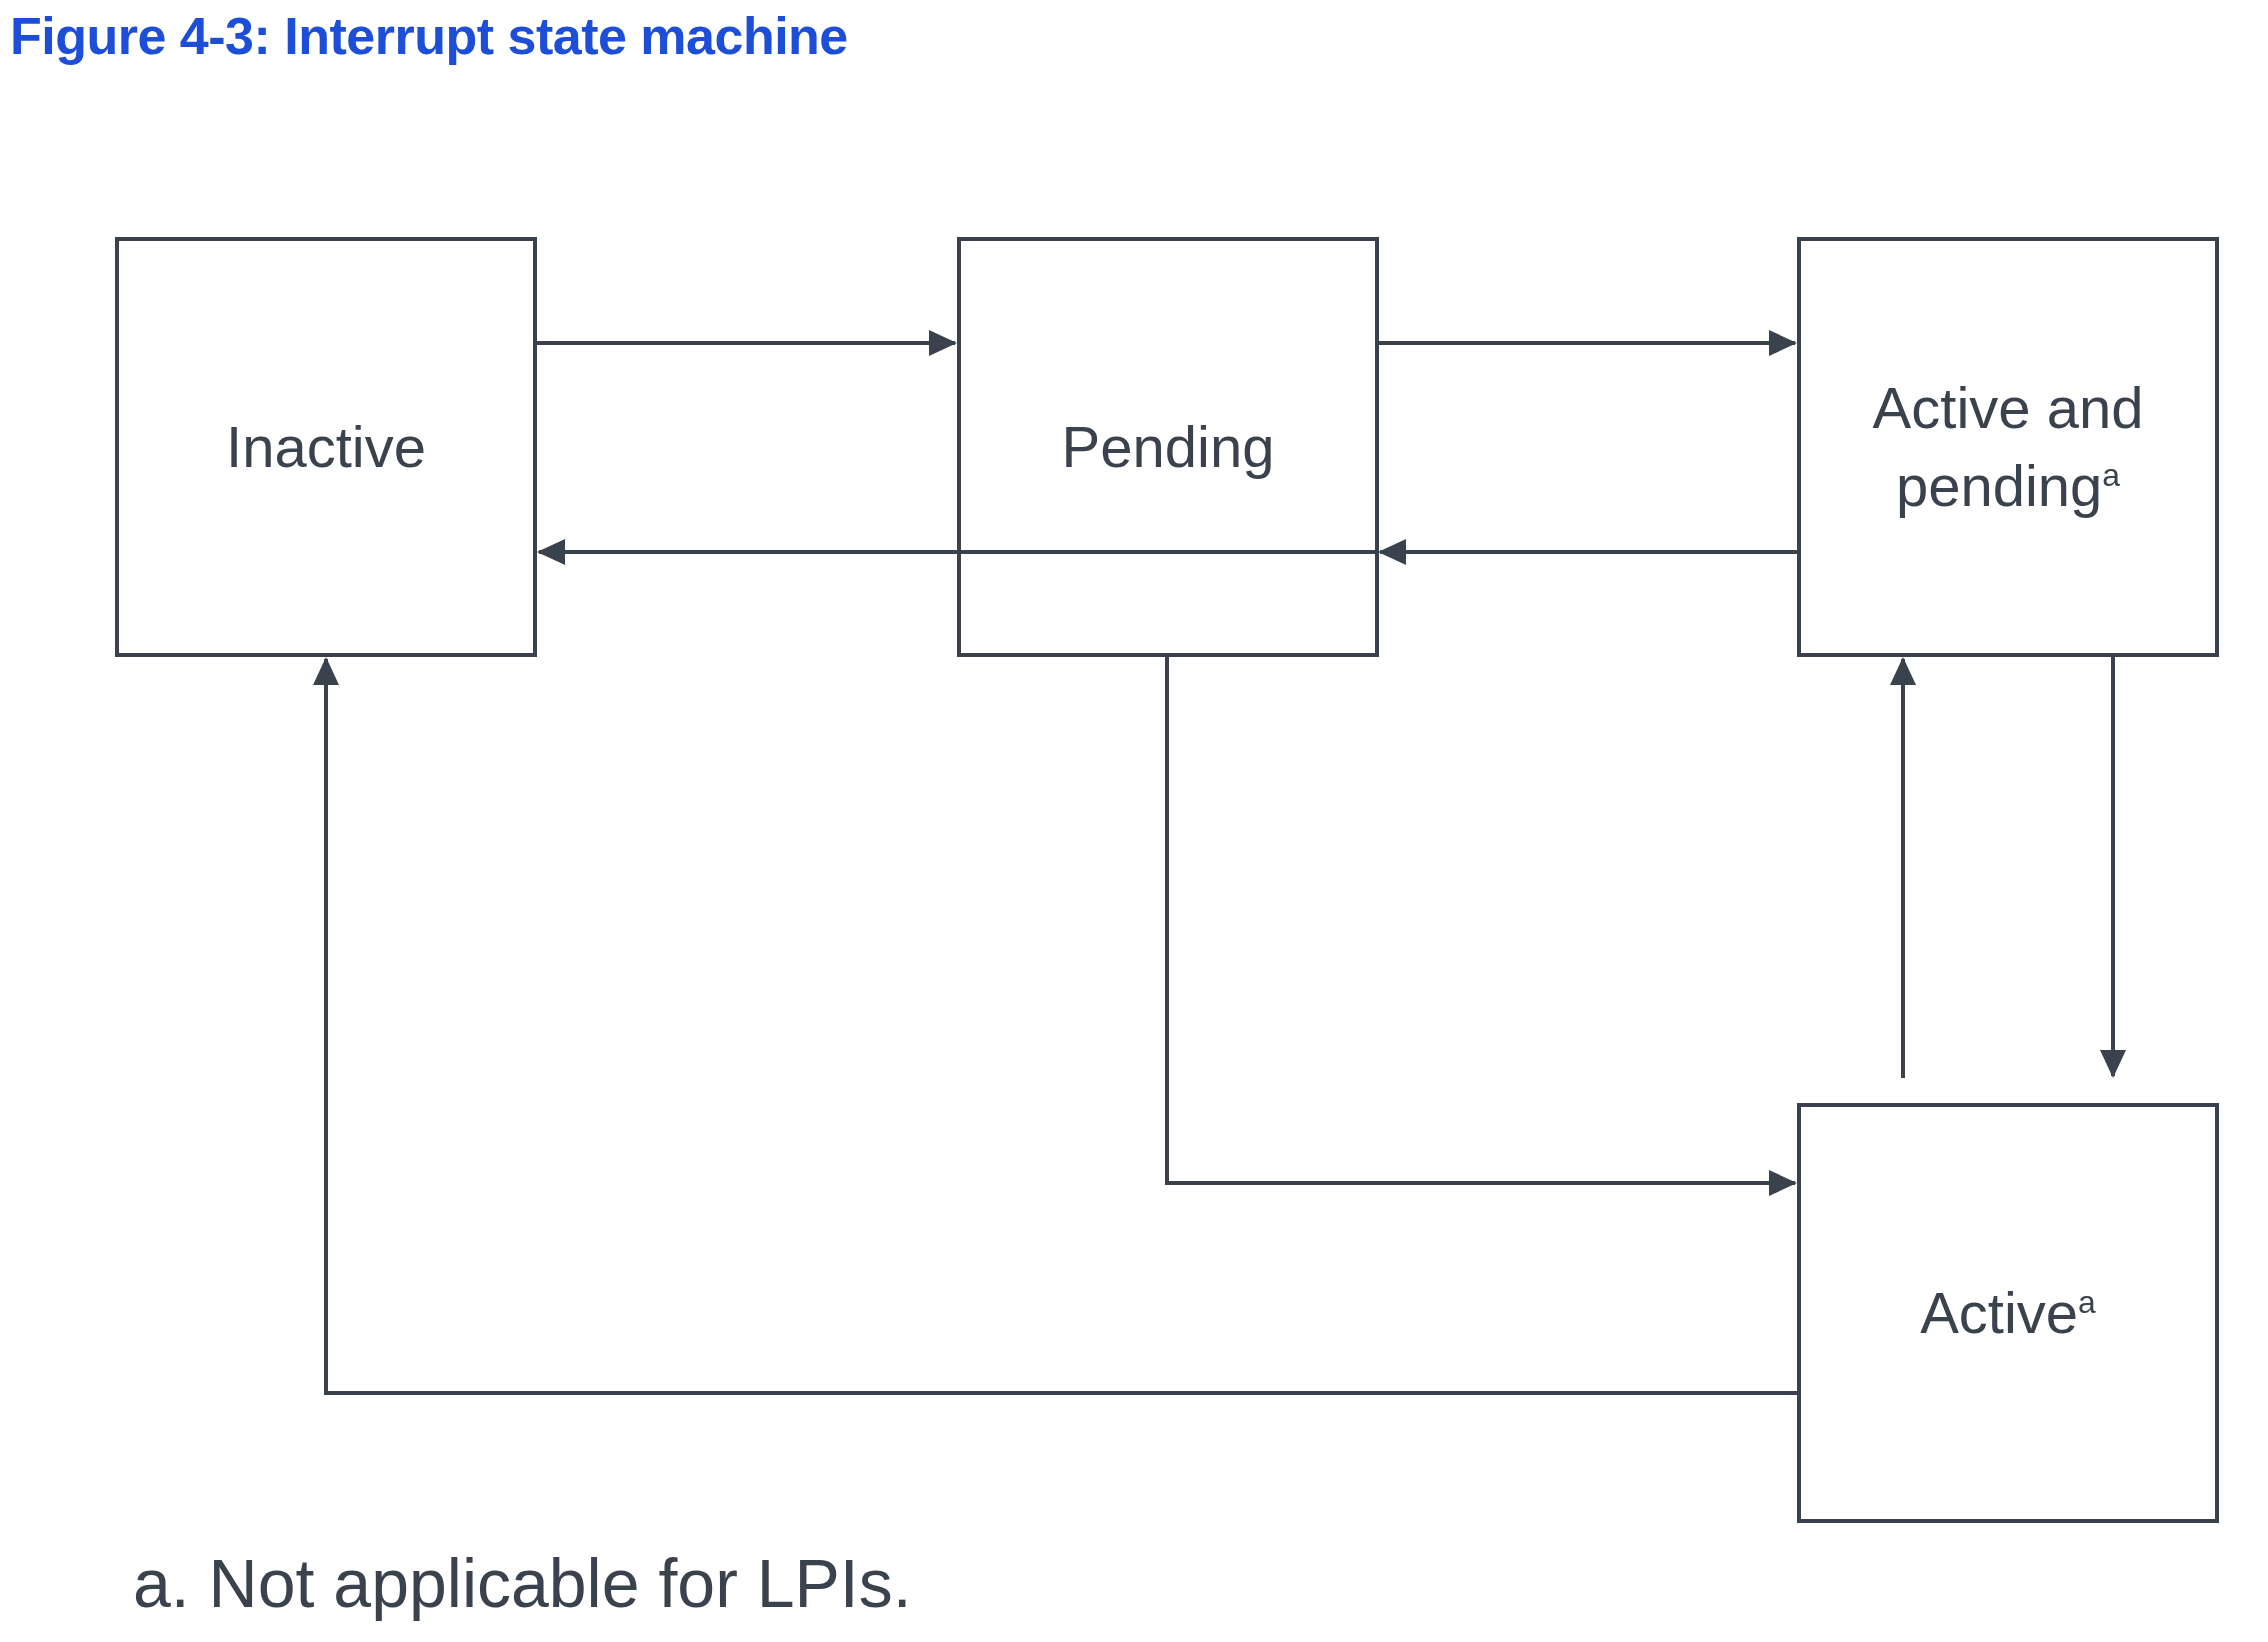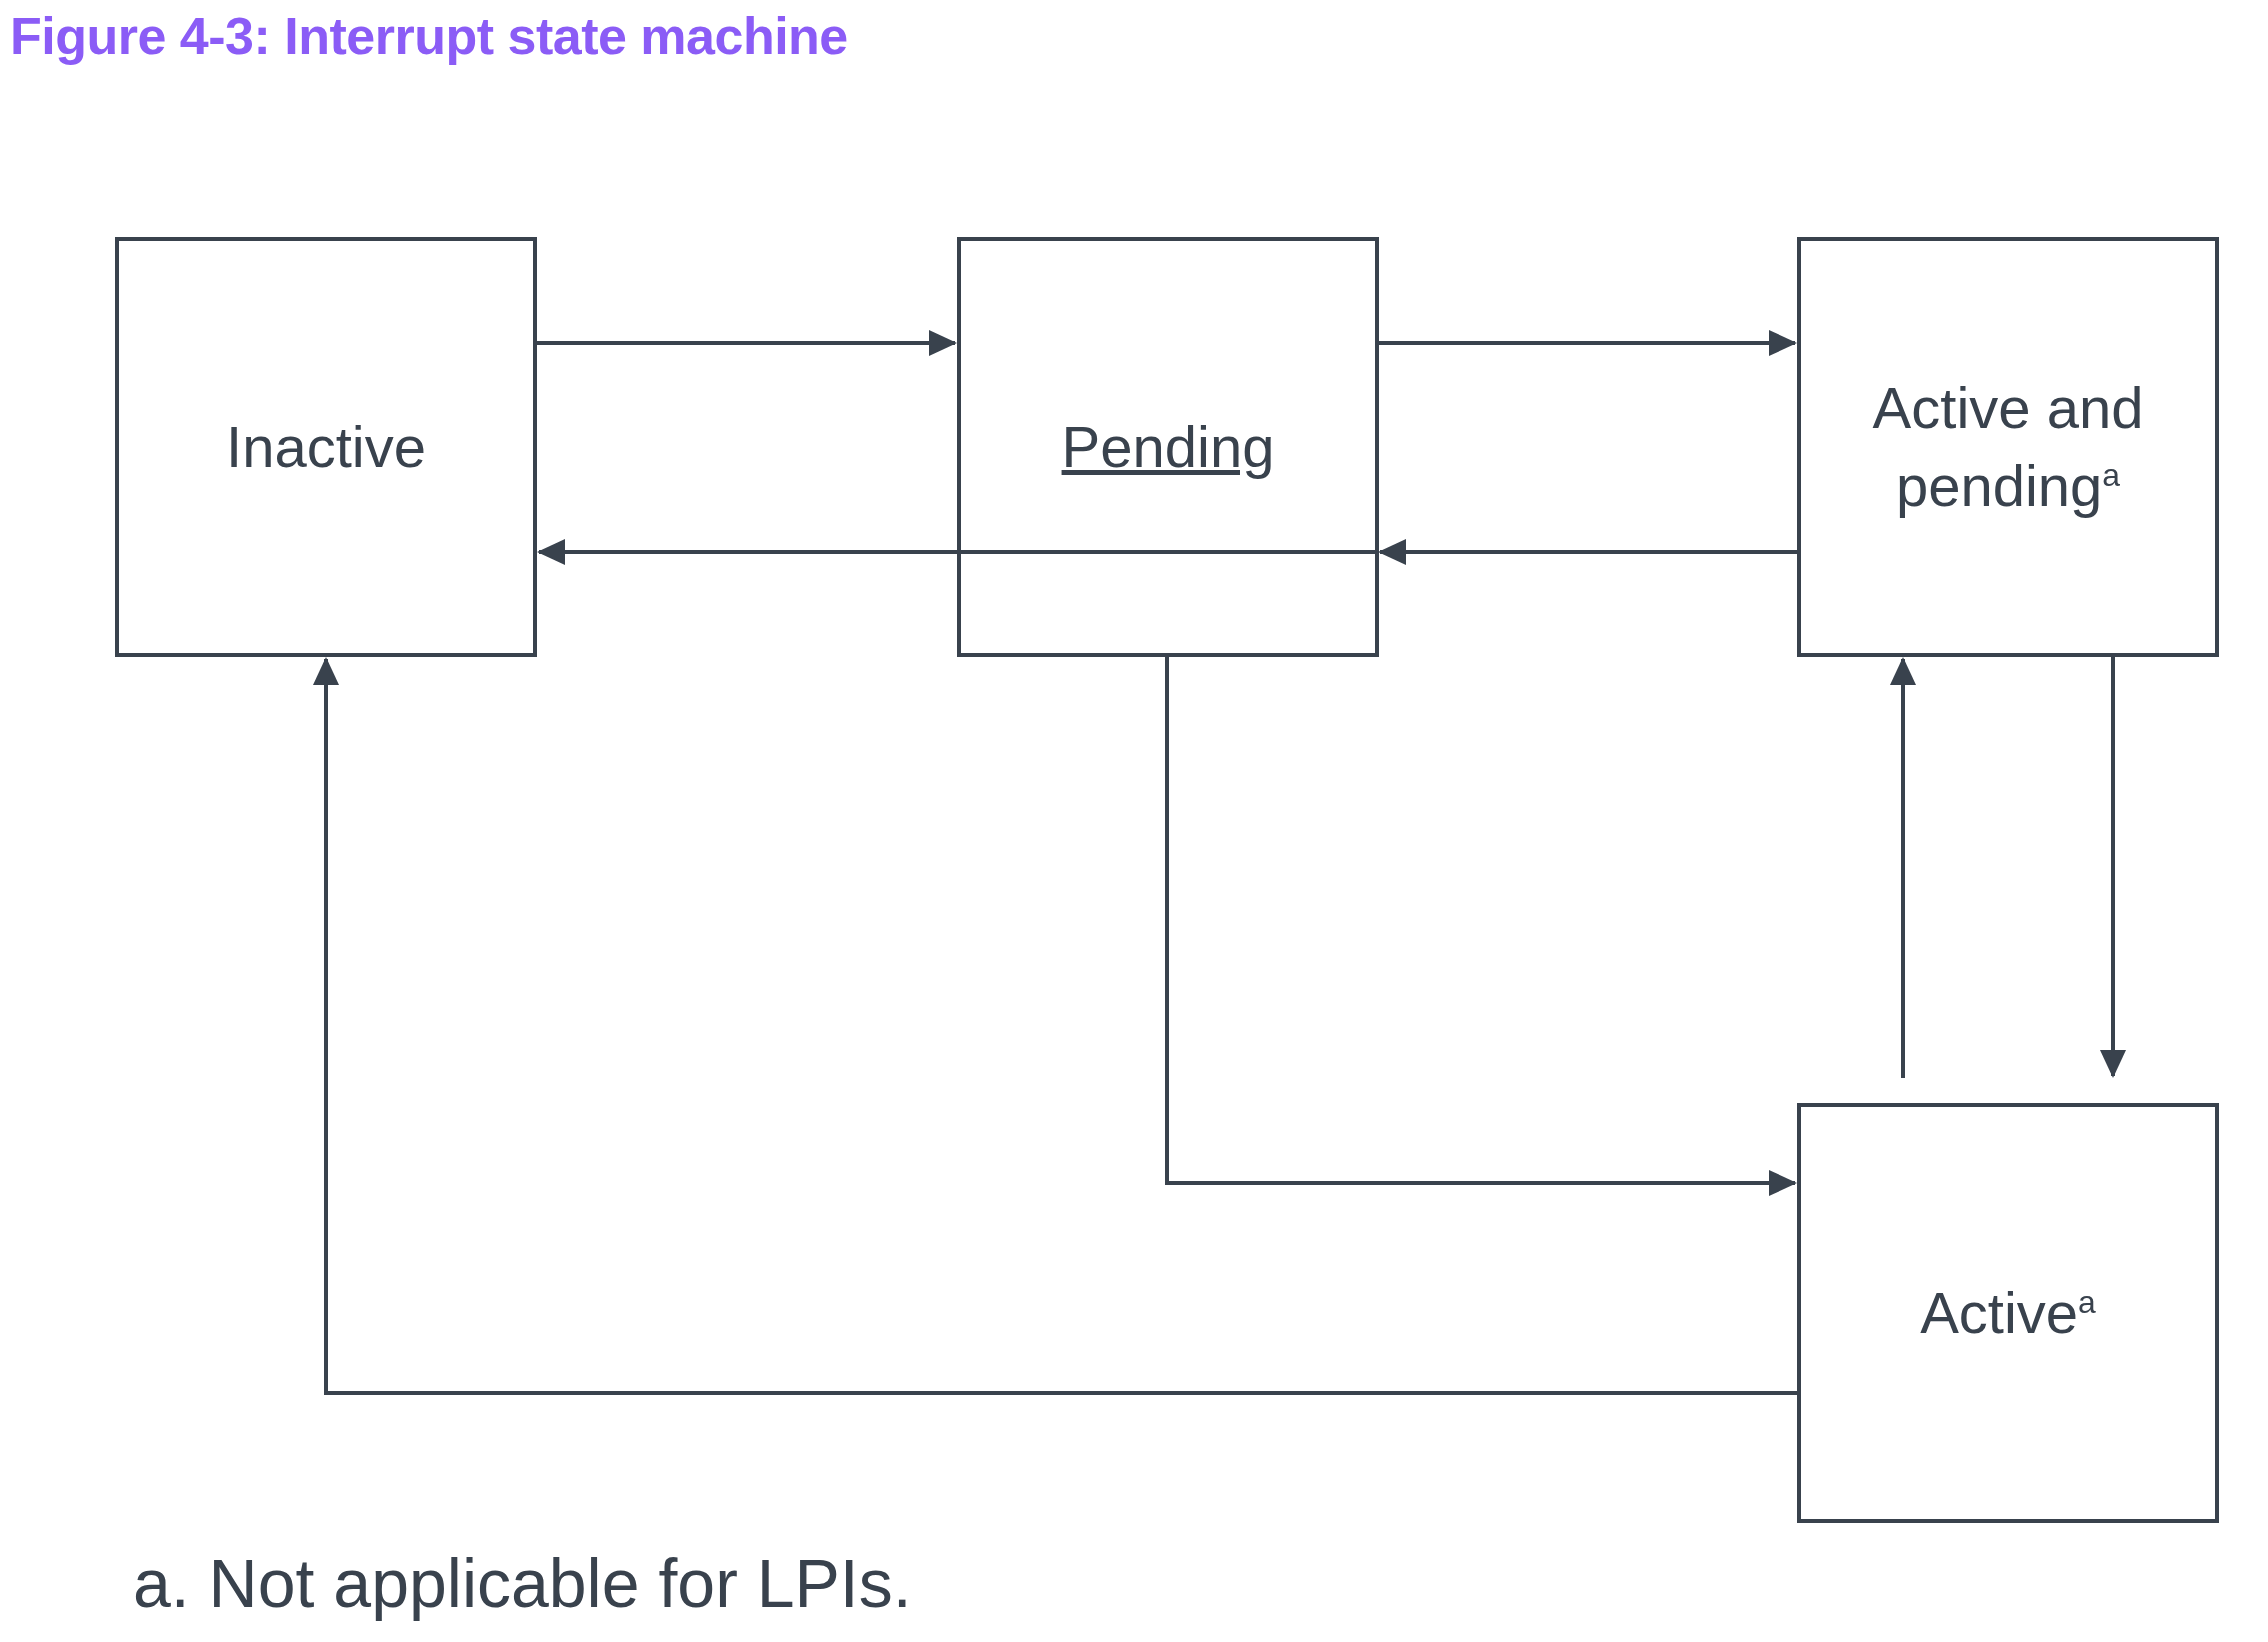--- a/index.html
+++ b/index.html
@@ -13,21 +13,21 @@
     position: relative;
     font-family: "Liberation Sans", sans-serif;
     overflow: hidden;
   }
   .figure-title {
     position: absolute;
     left: 10px;
     top: 6px;
     font-size: 52px;
     font-weight: 700;
-    color: #8b5cf6;
+    color: #1d4ed8;
     letter-spacing: -0.5px;
     white-space: nowrap;
   }
   .state-box {
     position: absolute;
     width: 422px;
     height: 420px;
     border: 4px solid #39424D;
     background: #ffffff;
     box-sizing: border-box;
@@ -39,21 +39,21 @@
     font-size: 58px;
     line-height: 1.35;
     padding: 0 30px;
   }
   .state-box sup {
     font-size: 0.55em;
     line-height: 0;
     vertical-align: super;
   }
   #box-inactive   { left: 115px;  top: 237px; align-items: center; }
-  #box-pending    { left: 957px;  top: 237px; text-decoration: underline; }
+  #box-pending    { left: 957px;  top: 237px; }
   #box-actpend    { left: 1797px; top: 237px; justify-content: center; }
   #box-active     { left: 1797px; top: 1078px; margin-top: 25px; }
   .arrows-layer {
     position: absolute;
     left: 0;
     top: 0;
     width: 2268px;
     height: 1642px;
     pointer-events: none;
   }

